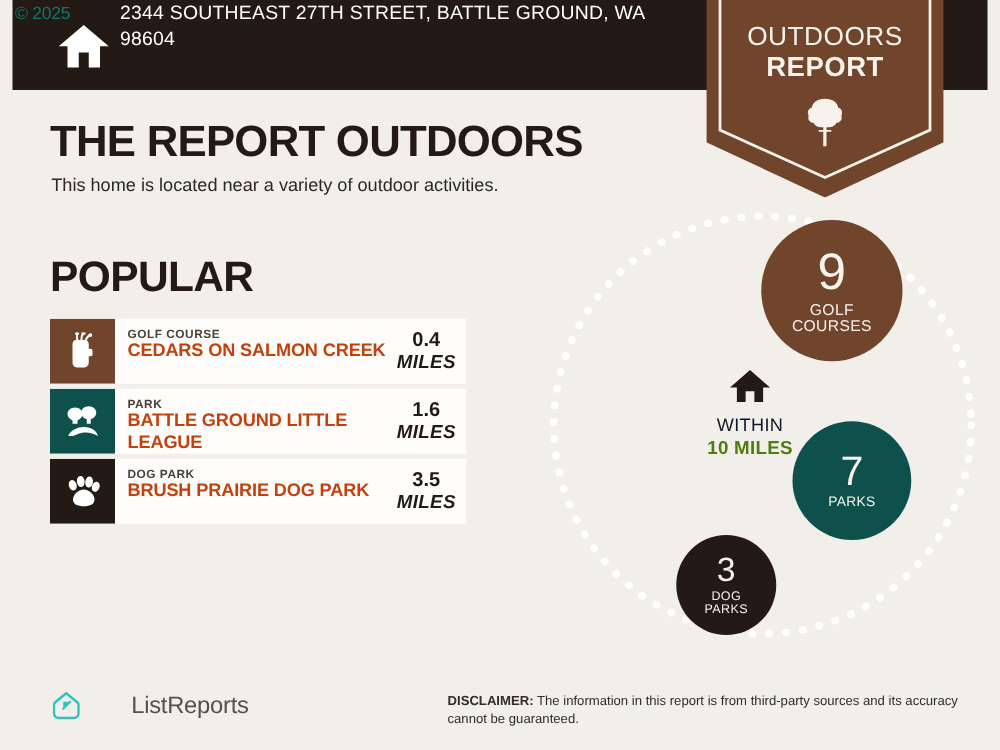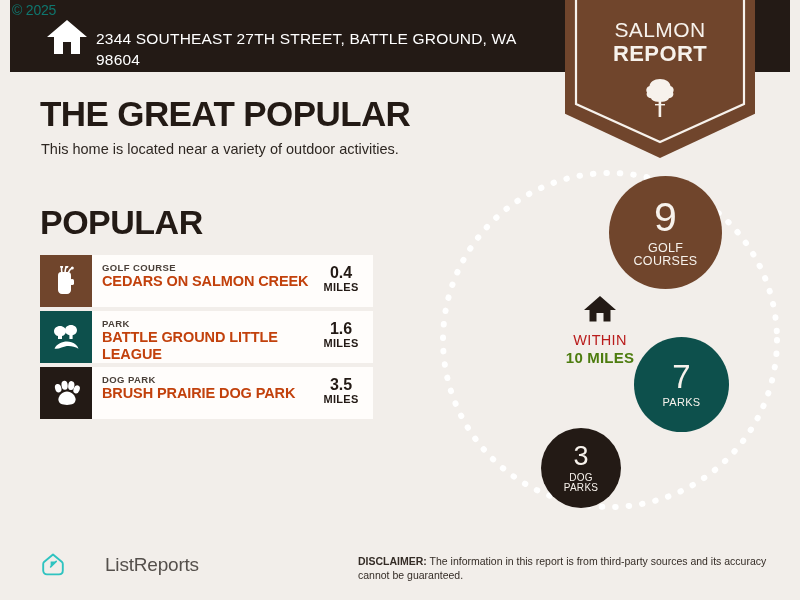--- a/index.html
+++ b/index.html
@@ -42,21 +42,21 @@
   .header-house {
     position: absolute;
     left: 36px;
     top: 18px;
     width: 42px;
     height: 38px;
   }
   .header-address {
     position: absolute;
     left: 86px;
-    top: 28px;
+    top: 0;
     width: 450px;
     color: #ffffff;
     font-size: 15.5px;
     line-height: 21px;
     letter-spacing: 0.2px;
   }
 
   
   .badge {
     position: absolute;
@@ -178,24 +178,25 @@
     padding-top: 9px;
     padding-right: 6px;
   }
   .row-dist .num {
     font-size: 16px;
     font-weight: bold;
     color: #231a15;
     line-height: 17px;
   }
   .row-dist .unit {
-    font-size: 11px;
+    font-size: 15px;
     font-weight: bold;
     letter-spacing: 0.3px;
     color: #231a15;
+    font-style: italic;
   }
 
   
   .diagram {
     position: absolute;
     left: 430px;
     top: 165px;
     width: 360px;
     height: 360px;
   }
@@ -239,21 +240,21 @@
     position: absolute;
     left: 100px;
     top: 130px;
     width: 140px;
     text-align: center;
   }
   .center-house { display: block; margin: 0 auto 5px; }
   .center-l1 {
     font-size: 14.5px;
     letter-spacing: 0.3px;
-    color: #b91c1c;
+    color: #0f172a;
     line-height: 17px;
   }
   .center-l2 {
     font-size: 15px;
     font-weight: bold;
     letter-spacing: 0.2px;
     color: #4d7c0f;
     line-height: 18px;
   }
 
@@ -298,32 +299,32 @@
   </div>
   <div class="copyright">© 2025</div>
 
   <div class="badge"></div>
   <div class="badge-inner">
     <svg width="174" height="148" viewBox="0 0 174 148">
       <path d="M3 0 L3 104 L87 142 L171 104 L171 0" fill="none" stroke="#f7f2ec" stroke-width="2.2"></path>
     </svg>
   </div>
   <div class="badge-title">
-    <div class="l1">SALMON</div>
+    <div class="l1">OUTDOORS</div>
     <div class="l2">REPORT</div>
   </div>
   <span class="badge-tree">
     <svg width="30" height="40" viewBox="0 0 30 40">
       <path d="M15 1 C9 1 5 4 4.5 8 C1.5 9 0.5 12 2 14.5 C0.8 17 2.5 20 6 20.3 C7 23 11 24.5 15 23.5 C19 24.5 23 23 24 20.3 C27.5 20 29.2 17 28 14.5 C29.5 12 28.5 9 25.5 8 C25 4 21 1 15 1 Z" fill="#f7f2ec"></path>
       <rect x="13.6" y="20" width="2.6" height="19" fill="#f7f2ec"></rect>
       <rect x="10" y="26" width="10" height="1.4" fill="#f7f2ec"></rect>
     </svg>
   </span>
 
-  <div class="title">THE GREAT POPULAR</div>
+  <div class="title">THE REPORT OUTDOORS</div>
   <div class="subtitle">This home is located near a variety of outdoor activities.</div>
   <div class="section-title">POPULAR</div>
 
   <div class="list">
 
     <div class="row">
       <div class="row-icon" style="background:#70452c">
         <svg width="26" height="30" viewBox="0 0 26 30">
           <path d="M8 6 C6 6 5 7.5 5 9.5 L5 24 C5 26.2 6.6 28 9 28 L14 28 C16.4 28 18 26.2 18 24 L18 9.5 C18 7.5 17 6 15 6 Z" fill="#ffffff"></path>
           <path d="M9 7 C8.4 4 8.2 2 9 0.6" stroke="#ffffff" stroke-width="1.6" fill="none" stroke-linecap="round"></path>

